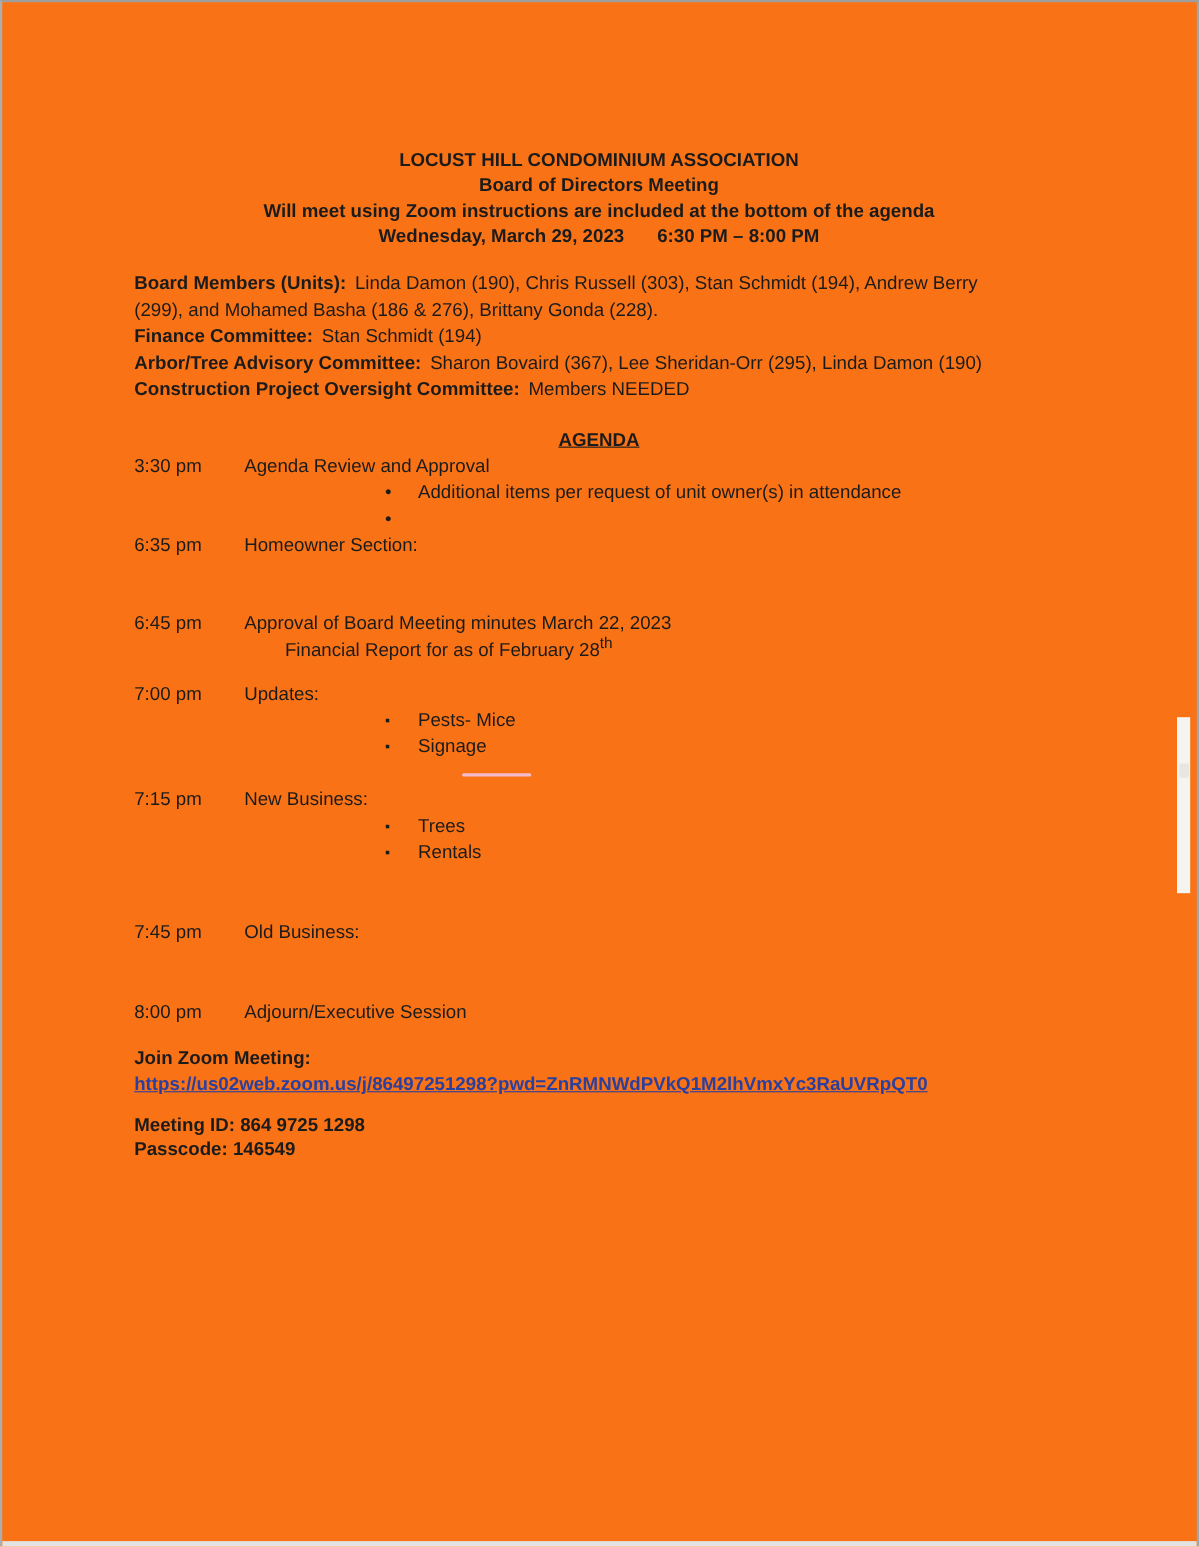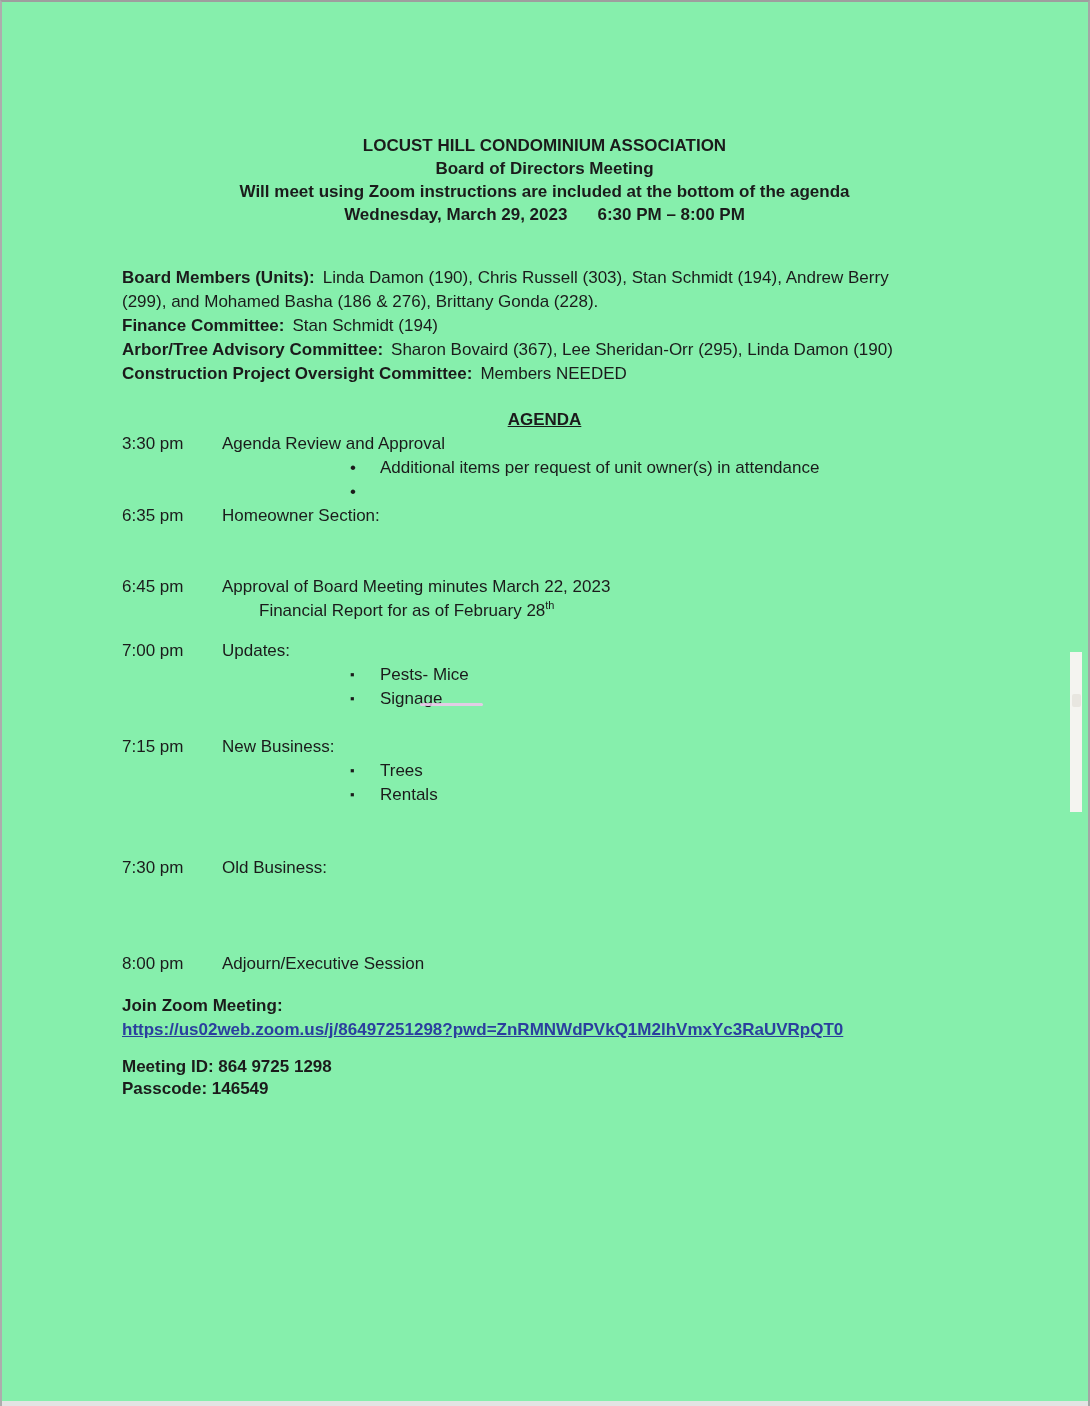--- a/index.html
+++ b/index.html
@@ -1,53 +1,53 @@
 <!DOCTYPE html>
 <html><head>
 <meta charset="utf-8">
 <style>
   html, body { margin: 0; padding: 0; background: #ffffff; }
   .page {
     position: relative;
     width: 1090px;
     height: 1406px;
     box-sizing: border-box;
-    background: #86efac;
+    background: #f97316;
     font-family: "Liberation Sans", sans-serif;
     color: #1b1b1b;
     font-size: 17px;
     border-top: 2px solid #9e9e9e;
     border-left: 2px solid #adadad;
     border-right: 2px solid #a5a5a5;
     overflow: hidden;
   }
   .content { position: absolute; left: 120px; top: 132px; width: 845px; }
 
   .doc-header { text-align: center; font-weight: bold; line-height: 23px; }
   .time-range { margin-left: 30px; }
 
-  .committees { margin-top: 40px; line-height: 24px; }
+  .committees { margin-top: 20px; line-height: 24px; }
   .b { font-weight: bold; }
   .committee-text { margin-left: 8px; }
 
   .agenda-heading { margin-top: 22px; text-align: center; font-weight: bold; line-height: 24px; }
   .agenda-heading span { text-decoration: underline; }
 
   .row { display: flex; line-height: 24px; }
   .time { width: 100px; flex: none; }
   .bullet { display: flex; padding-left: 228px; line-height: 24px; }
   .glyph { width: 30px; flex: none; }
   .glyph.square { font-size: 13px; line-height: 24px; }
   .subline { padding-left: 137px; line-height: 24px; }
-  sup { font-size: 11px; line-height: 0; vertical-align: super; }
+  sup { font-size: 14px; line-height: 0; vertical-align: super; }
 
   .mt16 { margin-top: 16px; align-items: center; }
   .mt24 { margin-top: 24px; }
   .mt47 { margin-top: 47px; }
-  .mt48 { margin-top: 72px; }
+  .mt48 { margin-top: 48px; }
   .mt49 { margin-top: 49px; }
 
   .join-block { margin-top: 18px; font-weight: bold; line-height: 24px; }
   a.link { color: #2b3f9e; text-decoration: underline; font-weight: bold; cursor: pointer; word-break: break-all; }
   .meeting-block { margin-top: 14px; font-weight: bold; line-height: 22px; }
   .dial-block { margin-top: 17px; font-weight: bold; line-height: 22px; }
   .indent1 { padding-left: 40px; }
 
   .pink-artifact {
     position: absolute; left: 418px; top: 701px; width: 63px; height: 3px;
@@ -145,21 +145,21 @@
       <div class="bullet">
         <span class="glyph square">▪</span>
           <span>Trees</span>
       </div>
       <div class="bullet">
         <span class="glyph square">▪</span>
           <span>Rentals</span>
       </div>
 
       <div class="row mt49">
-        <div class="time">7:30 pm</div>
+        <div class="time">7:45 pm</div>
         <div>Old Business:</div>
       </div>
 
       <div class="row mt48">
         <div class="time">8:00 pm</div>
         <div>Adjourn/Executive Session</div>
       </div>
 
     </div>
 

